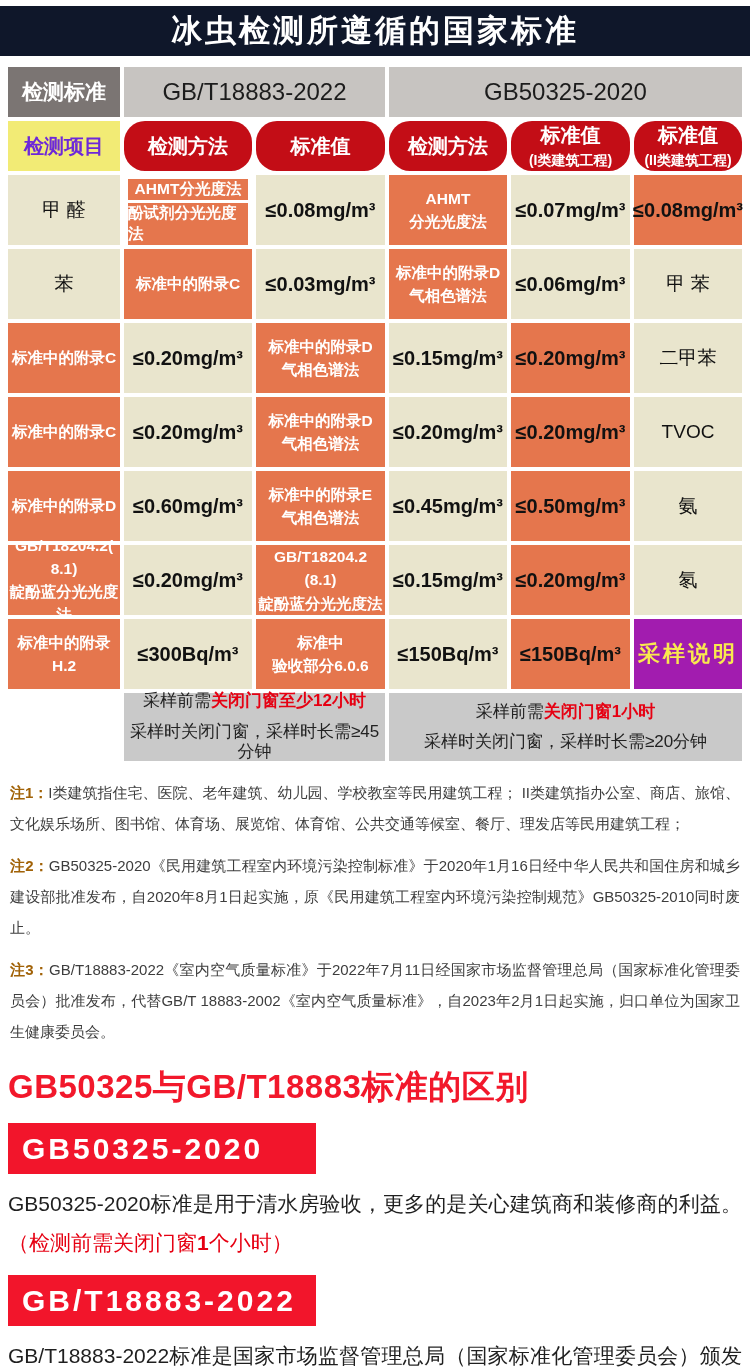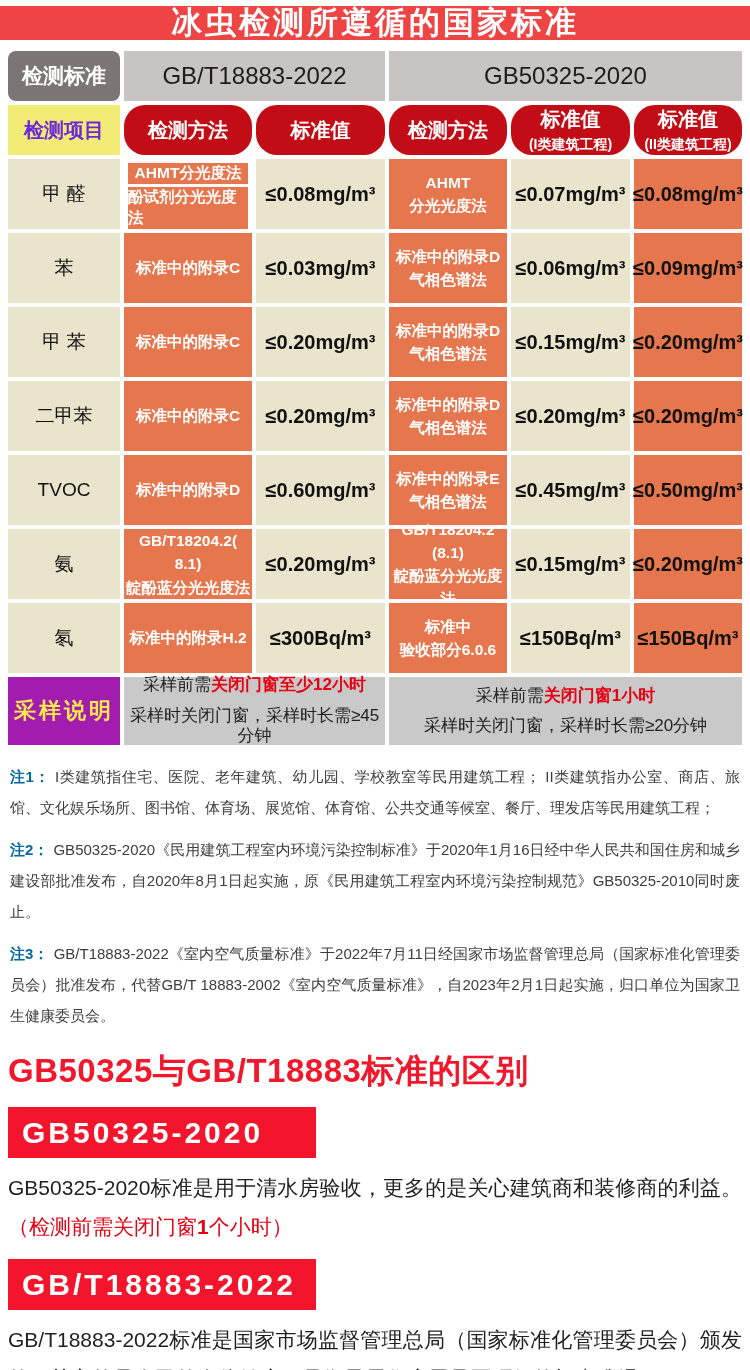--- a/index.html
+++ b/index.html
@@ -6,22 +6,22 @@
   body {
     width:750px;
     background:#ffffff;
     font-family:"Liberation Sans","DejaVu Sans",sans-serif;
     color:#111;
   }
   .page { width:750px; padding-top:6px; }
 
   
   .top-banner {
-    width:750px; height:34px;
-    background:#ef4444;
+    width:750px; height:50px;
+    background:#0f172a;
     display:flex; align-items:center; justify-content:center;
   }
   .top-banner span {
     color:#fff; font-size:31px; font-weight:bold; letter-spacing:3px;
   }
 
   
   .std-table {
     margin:11px 8px 0 8px;
     display:grid;
@@ -31,21 +31,21 @@
     background:#fff;
   }
   .c {
     display:flex; flex-direction:column;
     align-items:center; justify-content:center;
     text-align:center;
   }
   .span23 { grid-column:2 / span 2; }
   .span456 { grid-column:4 / span 3; }
 
-  .bg-dark   { background:#7b7573; color:#fff; font-weight:bold; font-size:21px;border-radius:8px; }
+  .bg-dark   { background:#7b7573; color:#fff; font-weight:bold; font-size:21px; }
   .bg-light  { background:#c7c4c1; color:#1c1c1c; font-size:24px; }
   .bg-yellow { background:#f2eb75; color:#6d28d9; font-weight:bold; font-size:20px; }
   .bg-red    { background:#c30d16; color:#fff; font-weight:bold; font-size:20px;border-radius:21px; }
   .bg-red .sub { font-size:14px; margin-top:3px; font-weight:bold; }
   .bg-orange { background:#e5764d; color:#fff; font-weight:bold; font-size:15.5px; line-height:1.5; }
   .bg-cream  { background:#e9e5cd; color:#111; }
   .item-cell { font-size:19px; }
   .val  { font-weight:bold; font-size:20px; }
   .val-dark { color:#111; }
 
@@ -58,21 +58,21 @@
     display:flex; align-items:center; justify-content:center;
   }
 
   .samp-label { background:#a21caf; color:#f9e94e; font-size:22px; font-weight:bold; letter-spacing:3px; }
   .samp-cell  { background:#c9c9c9; color:#222; font-size:17px; gap:10px; line-height:1.2; }
   .samp-cell .hl { color:#e60012; font-weight:bold; }
 
   
   .notes { margin:16px 10px 0 10px; }
   .note { font-size:15px; line-height:31px; color:#3d3d3d; margin-bottom:11px; text-align:justify; }
-  .note-label { color:#0369a1; font-weight:bold; margin-right:5px; }
+  .note-label { color:#a16207; font-weight:bold; }
 
   
   .sec-heading {
     margin:18px 8px 0 8px;
     color:#f2182b; font-size:33px; font-weight:bold; letter-spacing:0.5px;
   }
   .red-banner {
     margin:13px 0 0 8px;
     width:308px; height:51px;
     background:#f2152b;
@@ -134,21 +134,20 @@
     <div class="c bg-orange">
       <span>标准中的附录C</span>
       <span></span>
     </div>
     <div class="c bg-cream val">≤0.03mg/m³</div>
     <div class="c bg-orange">
       <span>标准中的附录D</span>
       <span>气相色谱法</span>
     </div>
     <div class="c bg-cream val">≤0.06mg/m³</div>
-    <div class="c bg-orange val val-dark">≤0.09mg/m³</div>
 
     <div class="c bg-cream item-cell">甲 苯</div>
     <div class="c bg-orange">
       <span>标准中的附录C</span>
       <span></span>
     </div>
     <div class="c bg-cream val">≤0.20mg/m³</div>
     <div class="c bg-orange">
       <span>标准中的附录D</span>
       <span>气相色谱法</span>

